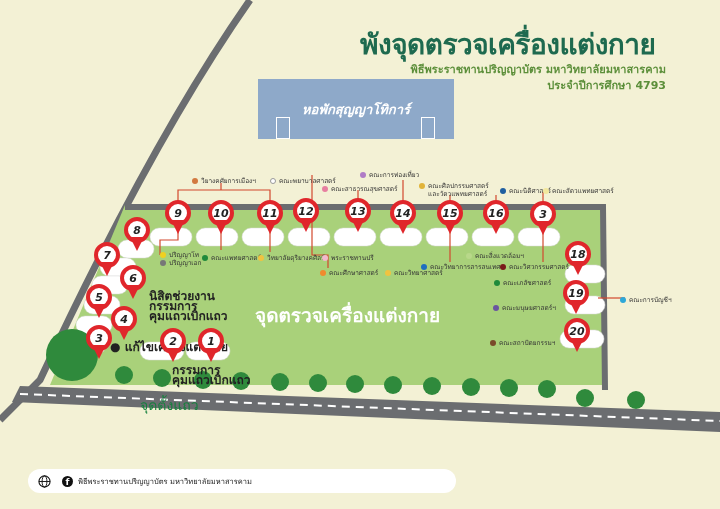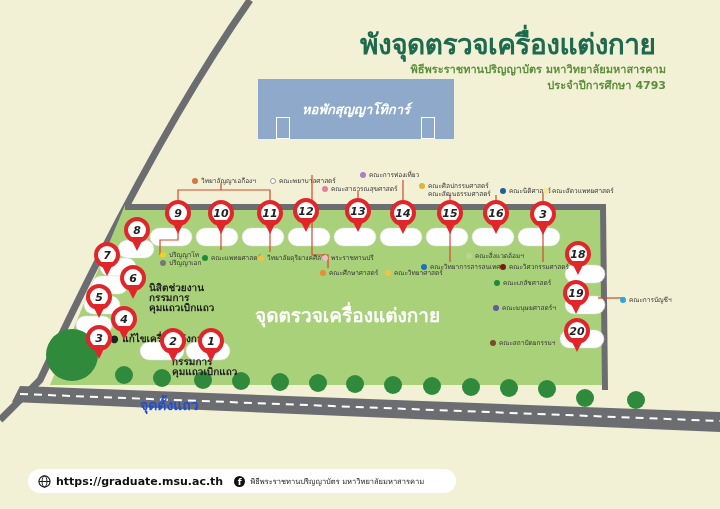--- a/index.html
+++ b/index.html
@@ -5,24 +5,24 @@
   * { box-sizing: border-box; margin: 0; padding: 0; }
   body { width: 720px; height: 509px; background: #f3f1d5; font-family: "DejaVu Sans", sans-serif; overflow: hidden; position: relative; }
   .abs { position: absolute; }
   .title { left: 360px; top: 22px; font-size: 28px; font-weight: bold; color: #1e6a4f; white-space: nowrap; letter-spacing: -0.5px; }
   .subtitle { right: 54px; top: 60px; font-size: 11px; font-weight: bold; color: #5c8f3a; white-space: nowrap; text-align: right; }
   .subtitle2 { right: 54px; top: 76px; font-size: 11px; font-weight: bold; color: #5c8f3a; white-space: nowrap; }
   .hall { left: 258px; top: 79px; width: 196px; height: 60px; background: #8ea9c9; color: #fff; font-size: 13px; font-weight: bold; font-style: italic; display: flex; align-items: center; justify-content: center; }
   .hall-door { background: #8ea9c9; border: 1px solid #fff; width: 14px; height: 22px; top: 117px; }
   svg.map { position: absolute; left: 0; top: 0; }
   .field-label { left: 255px; top: 300px; font-size: 19px; font-weight: bold; color: #fff; white-space: nowrap; }
-  .queue-label { left: 140px; top: 394px; font-size: 14px; font-weight: bold; color: #1d4ed8; white-space: nowrap; }
+  .queue-label { left: 140px; top: 394px; font-size: 14px; font-weight: normal; color: #15803d; white-space: nowrap; }
   .lbl { font-size: 6.5px; color: #333; white-space: nowrap; display: flex; align-items: center; gap: 3px; }
   .dot { width: 6px; height: 6px; border-radius: 50%; display: inline-block; flex: none; }
-  .lbl-dark { font-size: 10px; color: #222; font-weight: bold; white-space: nowrap; line-height: 10px; }
+  .lbl-dark { font-size: 12px; color: #222; font-weight: bold; white-space: nowrap; line-height: 10px; margin-top: 8px; }
   .pin { width: 26px; height: 34px; }
   .pin .circ { position: absolute; left: 0; top: 0; width: 26px; height: 26px; border-radius: 50%; background: #fff; border: 4px solid #e0262b; display: flex; align-items: center; justify-content: center; font-size: 11px; font-weight: bold; font-style: italic; color: #222; }
   .pin .tip { position: absolute; left: 6px; top: 20px; width: 0; height: 0; border-left: 7px solid transparent; border-right: 7px solid transparent; border-top: 14px solid #e0262b; }
   .footer { left: 28px; top: 469px; width: 428px; height: 24px; background: #fff; border-radius: 12px; display: flex; align-items: center; padding-left: 10px; gap: 5px; }
   .footer .url { font-size: 11px; font-weight: bold; color: #111; }
   .footer .fb { font-size: 7.5px; color: #222; }
   .fb-icon { width: 11px; height: 11px; border-radius: 50%; background: #111; color: #fff; font-size: 9px; font-weight: bold; display: flex; align-items: flex-end; justify-content: center; margin-left: 6px; line-height: 10px; }
 </style>
 </head>
 <body>
@@ -104,39 +104,39 @@
 
 <div class="abs hall">หอพักสุญญาโทิการ์</div>
 <div class="abs hall-door" style="left:276px"></div>
 <div class="abs hall-door" style="left:421px"></div>
 
 <div class="abs field-label">จุดตรวจเครื่องแต่งกาย</div>
 <div class="abs queue-label">จุดตั้งแถว</div>
 
 <div class="abs lbl" style="left:192px;top:176px">
     <span class="dot" style="background:#d2793f"></span>
-    <span>วิทยาลัญญาเอกืองฯ</span>
+    <span>วิยางคศัยการเมืองฯ</span>
   </div>
 <div class="abs lbl" style="left:270px;top:176px">
     <span class="dot" style="background:#fff;border:1px solid #999"></span>
     <span>คณะพยาบาลศาสตร์</span>
   </div>
 <div class="abs lbl" style="left:322px;top:184px">
     <span class="dot" style="background:#e77fa0"></span>
     <span>คณะสาธารณสุขศาสตร์</span>
   </div>
 <div class="abs lbl" style="left:360px;top:170px">
     <span class="dot" style="background:#b07cc6"></span>
     <span>คณะการท่องเที่ยว</span>
   </div>
 <div class="abs lbl" style="left:419px;top:181px">
     <span class="dot" style="background:#e1b43a"></span>
     <span>คณะศิลปกรรมศาสตร์</span>
   </div>
-<div class="abs lbl" style="left:428px;top:189px">คณะสัฒนธรรมศาสตร์</div>
+<div class="abs lbl" style="left:428px;top:189px">และวัตวแพทยศาสตร์</div>
 <div class="abs lbl" style="left:500px;top:186px">
     <span class="dot" style="background:#1f5fa0"></span>
     <span>คณะนิติศาสตร์</span>
   </div>
 <div class="abs lbl" style="left:543px;top:186px">
     <span class="dot" style="background:#f2e79d"></span>
     <span>คณะสัตวแพทยศาสตร์</span>
   </div>
 
 <div class="abs lbl" style="left:160px;top:250px">
@@ -287,16 +287,15 @@
     <div class="circ">20</div>
     <div class="tip"></div>
   </div>
 
 <div class="abs footer">
   <svg width="13" height="13" viewBox="0 0 14 14">
     <circle cx="7" cy="7" r="6" fill="none" stroke="#111" stroke-width="1.2"></circle>
     <ellipse cx="7" cy="7" rx="2.6" ry="6" fill="none" stroke="#111" stroke-width="1"></ellipse>
     <line x1="1" y1="7" x2="13" y2="7" stroke="#111" stroke-width="1"></line>
   </svg>
-  <span class="url">https://graduate.msu.ac.th</span>
   <span class="fb-icon">f</span>
   <span class="fb">พิธีพระราชทานปริญญาบัตร มหาวิทยาลัยมหาสารคาม</span>
 </div>
 
 </body></html>

